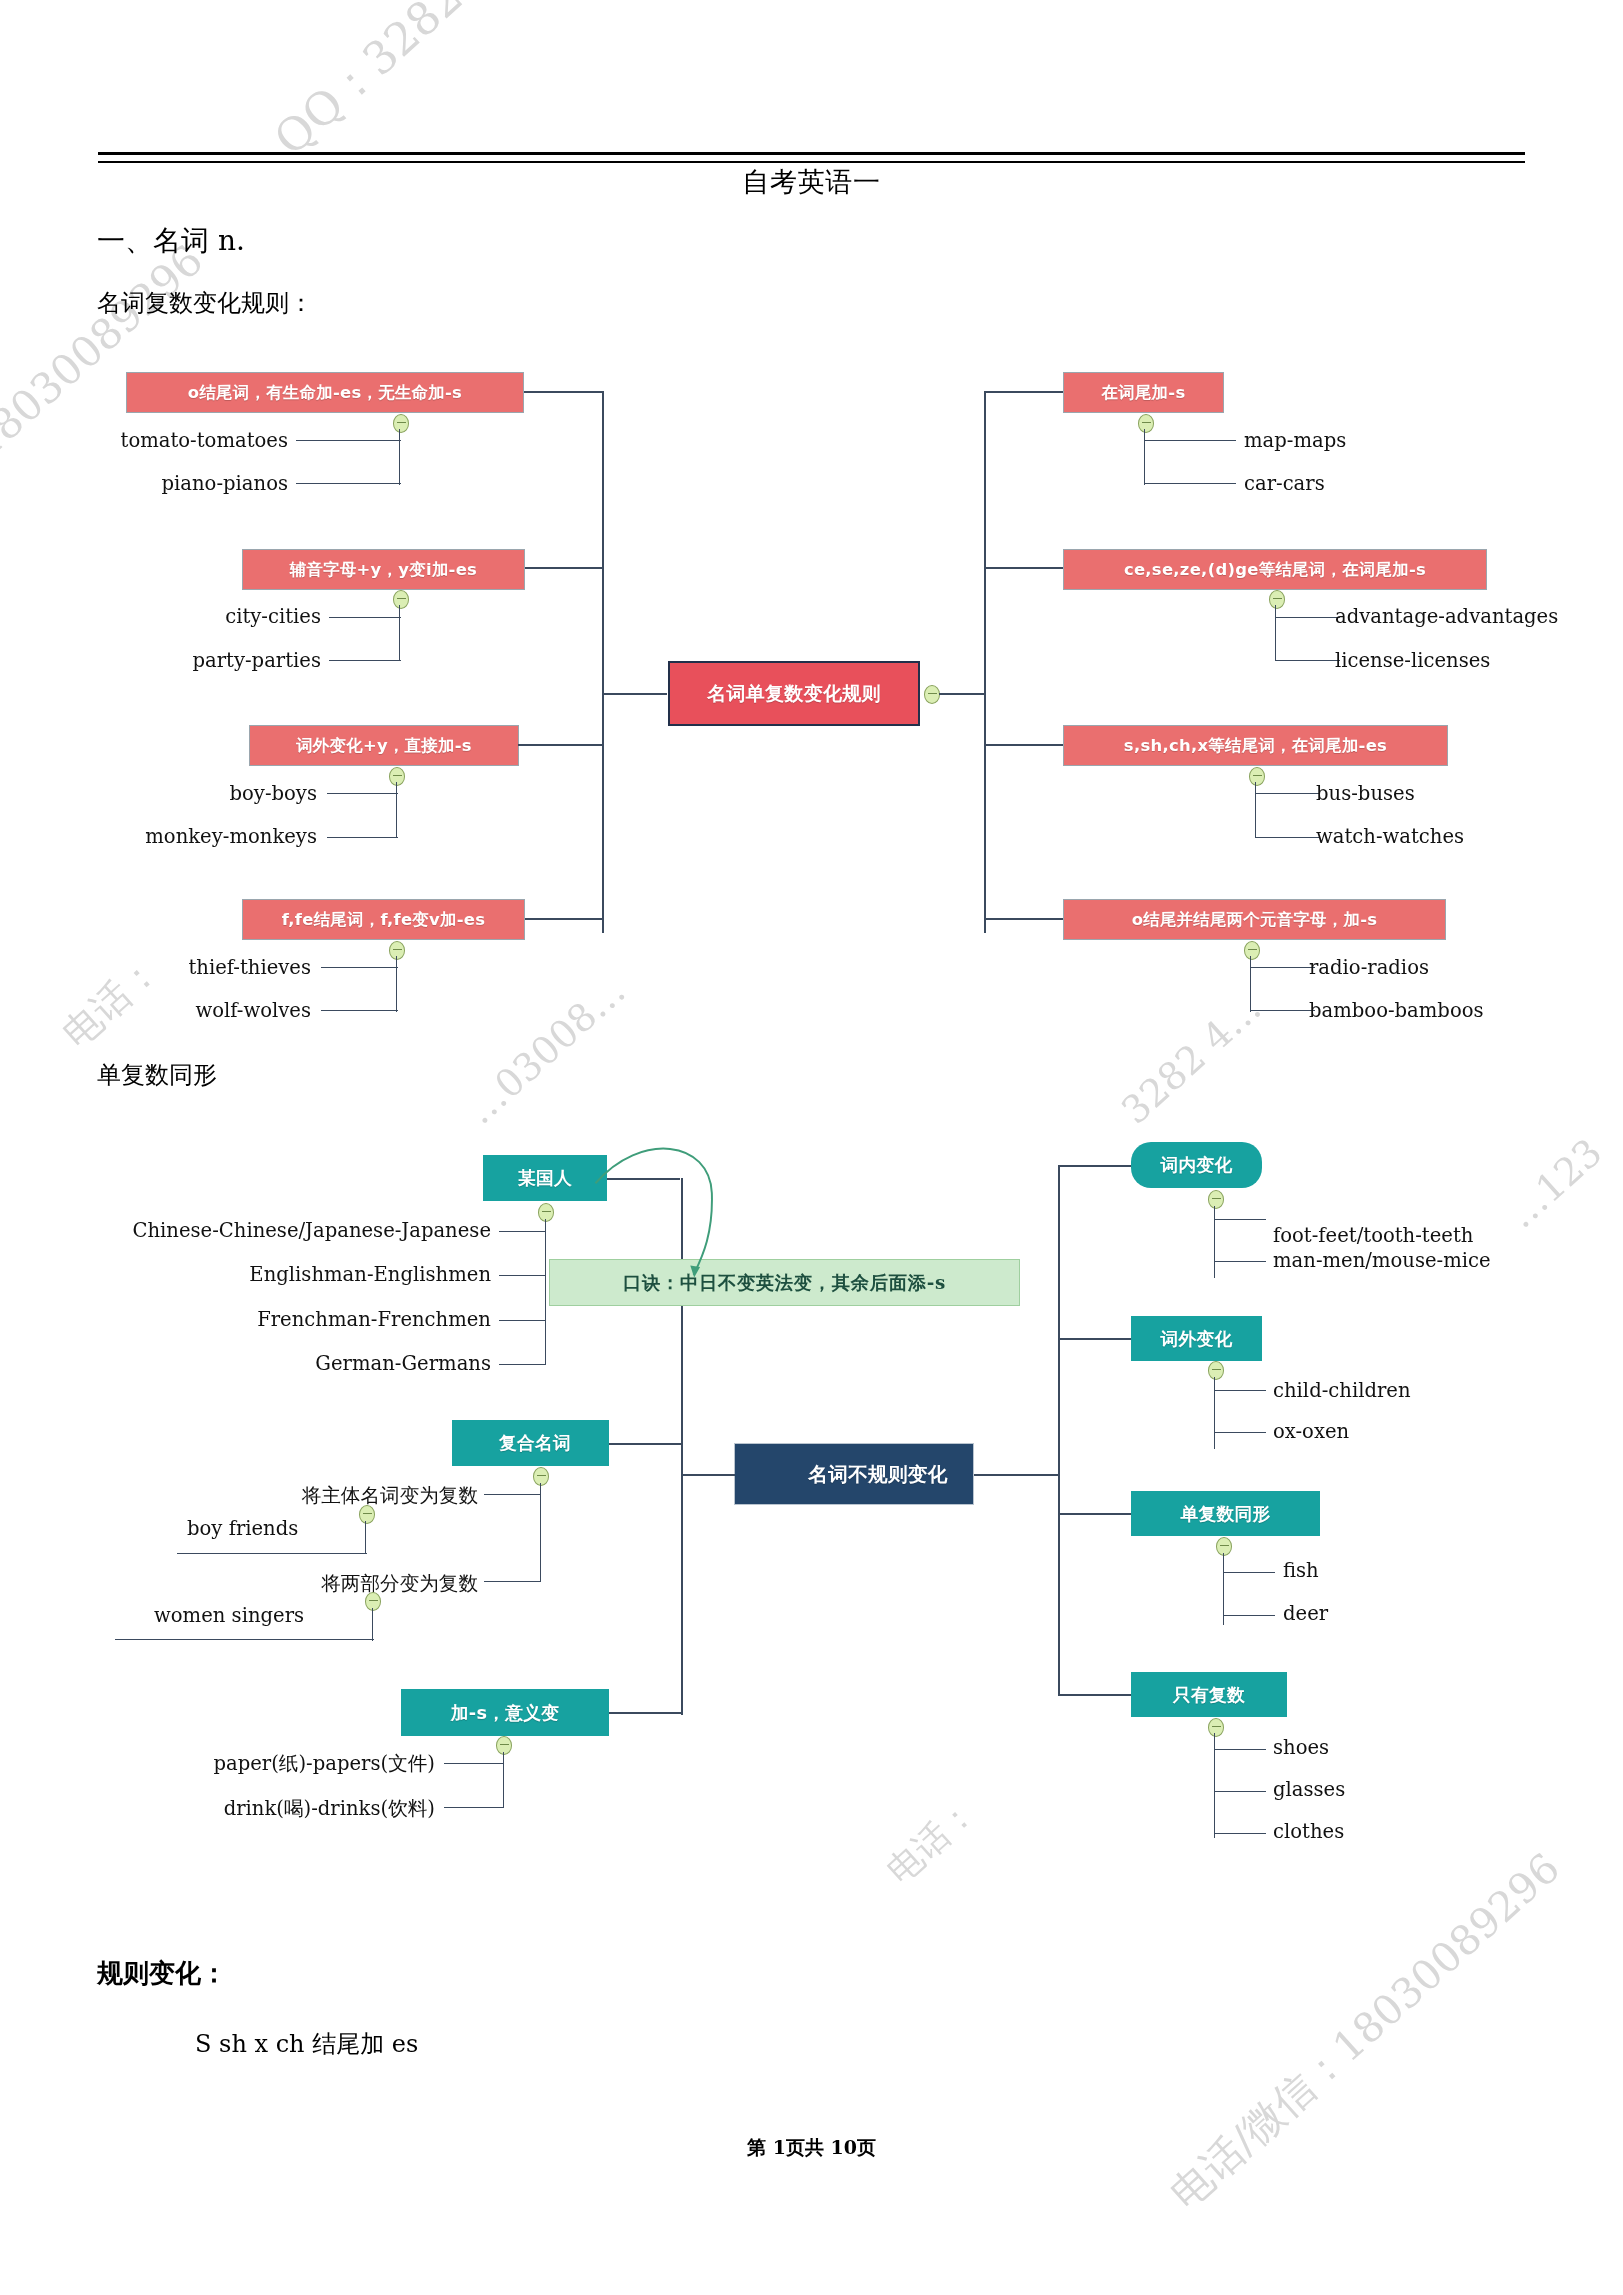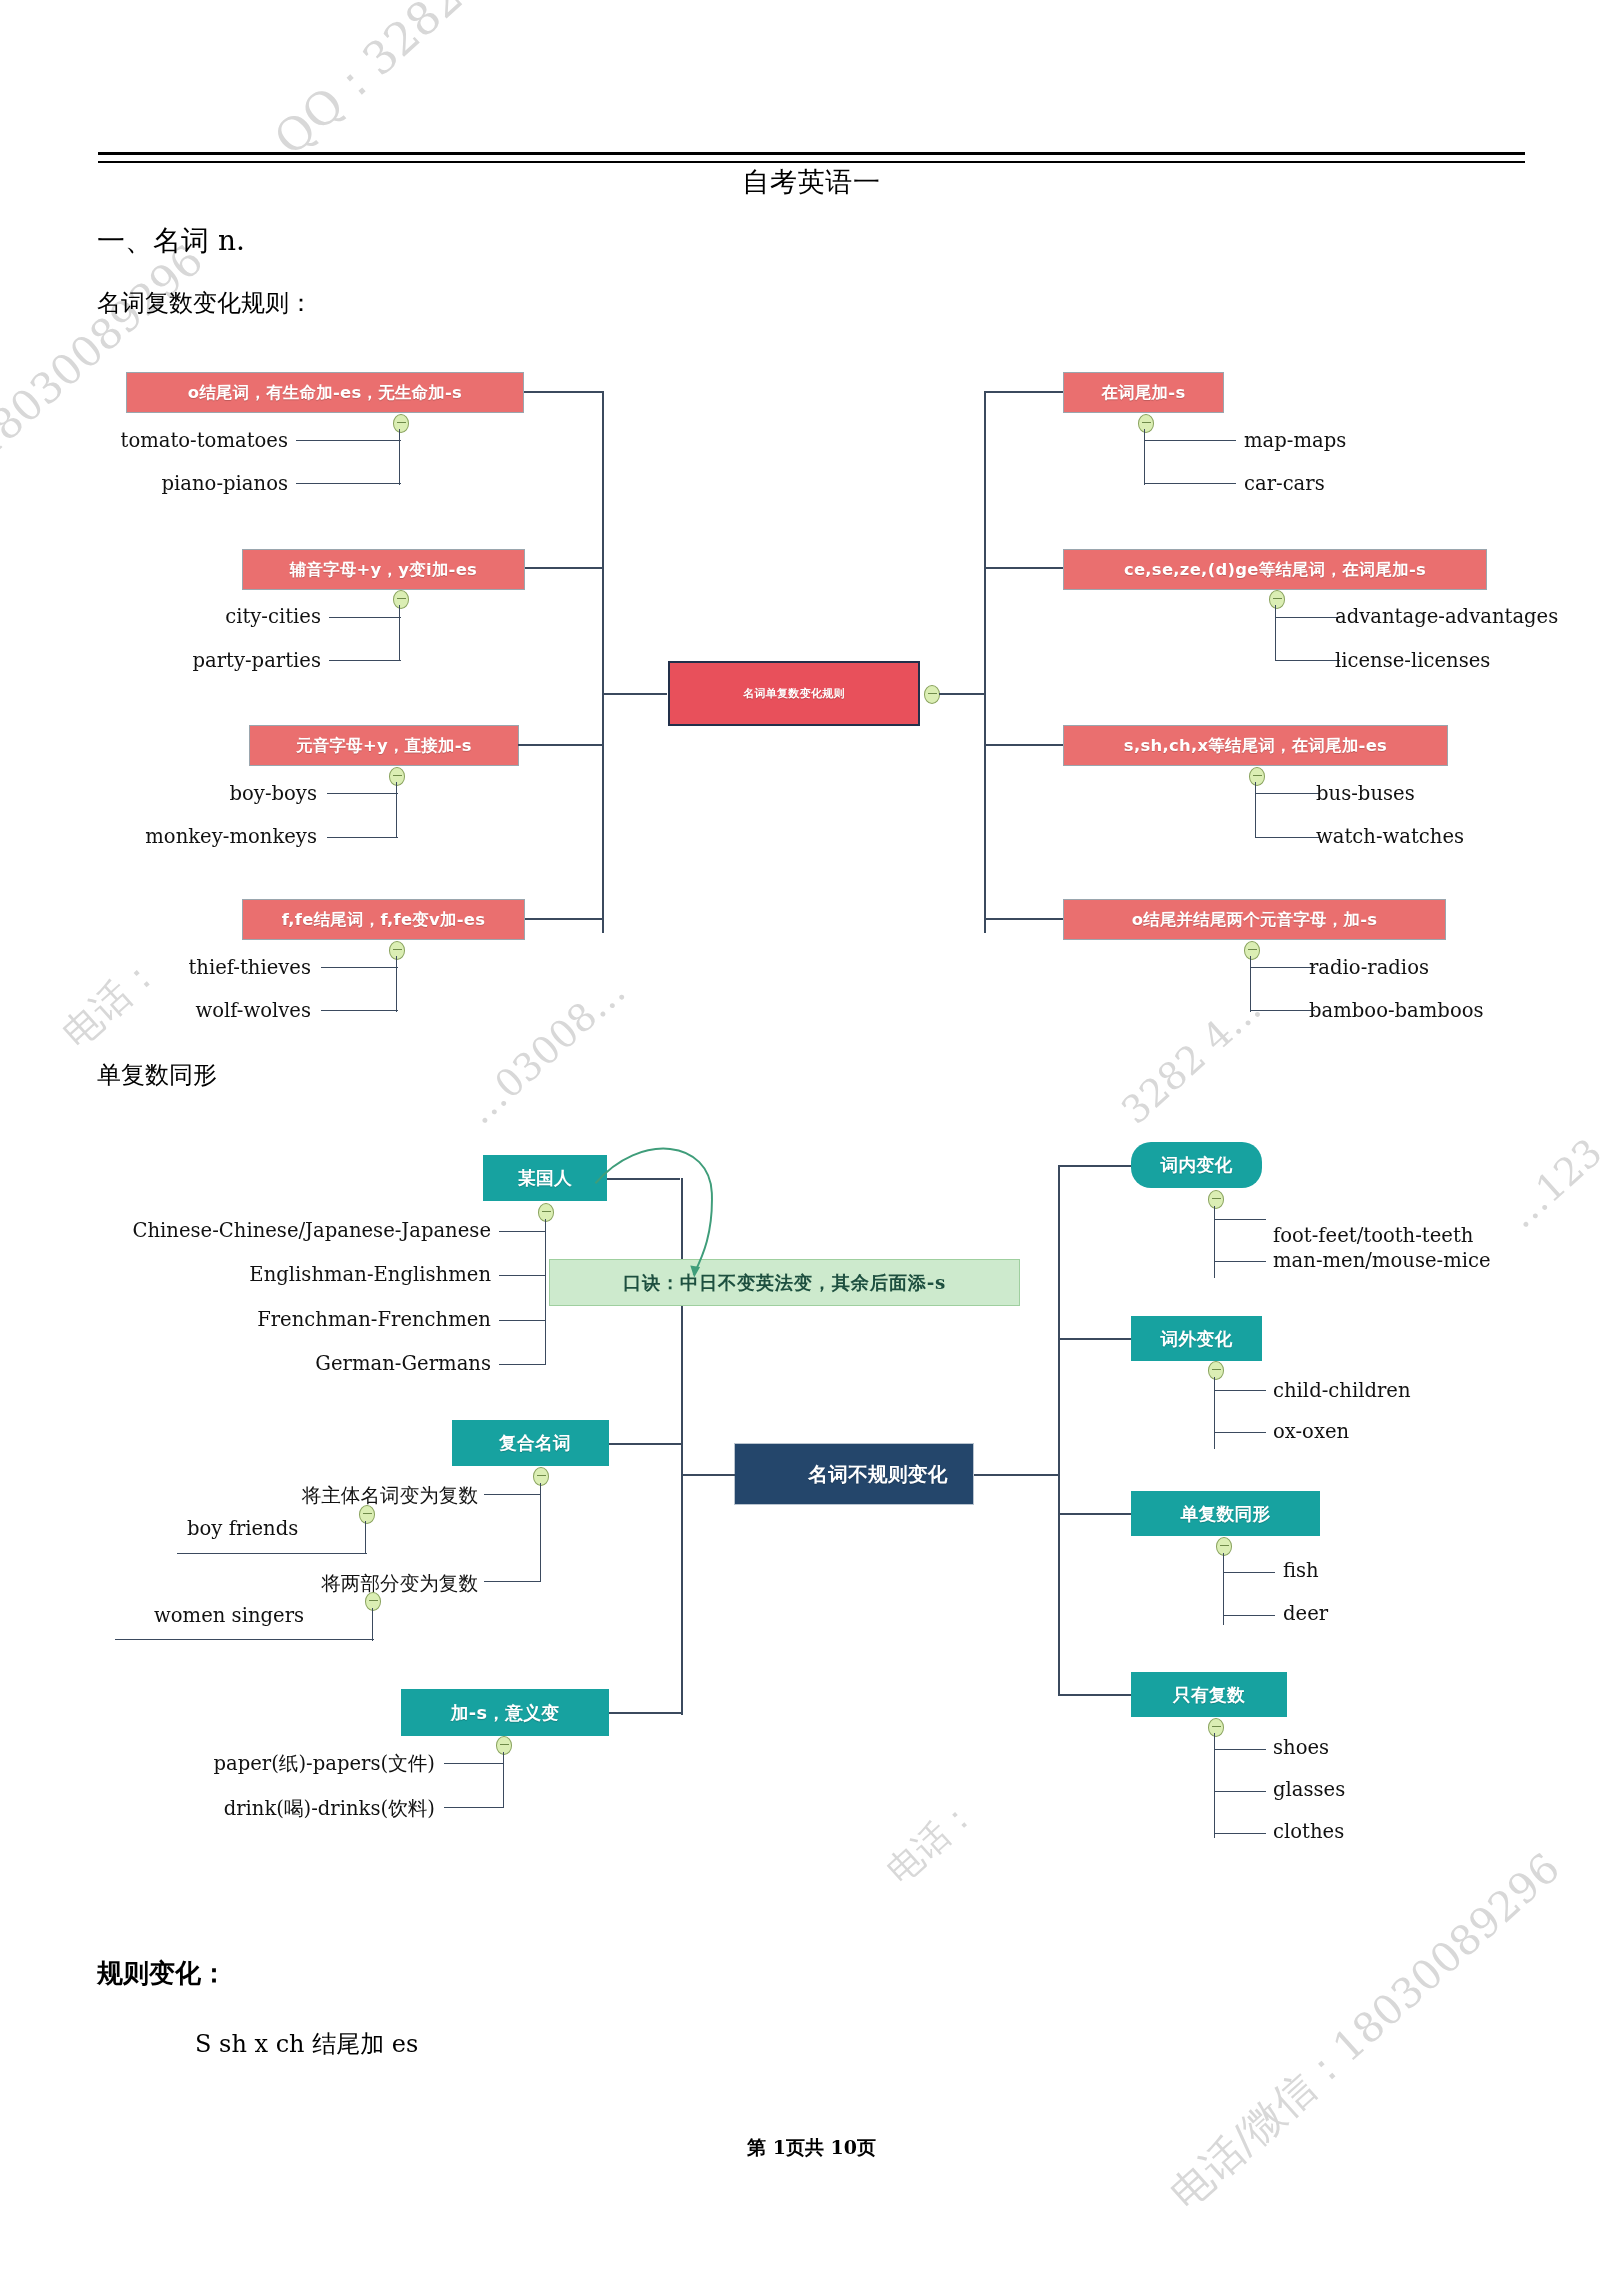--- a/index.html
+++ b/index.html
@@ -27,21 +27,21 @@
   .footer{position:absolute;left:0;right:0;top:2135px;text-align:center;
           font-size:19px;font-weight:bold;}
 
   
   .map{position:absolute;}
   .node{position:absolute;box-sizing:border-box;display:flex;align-items:center;
         justify-content:center;font-family:"DejaVu Sans","Liberation Sans",sans-serif;
         font-weight:bold;color:#ffffff;letter-spacing:0.3px;
         text-shadow:0 0.7px 0.7px rgba(0,0,0,.18);}
   .n-red{background:#ea6f6f;border:1.3px solid #9aa6ae;font-size:16.4px;}
-  .n-red-core{background:#e8505b;border:2.6px solid #22304a;font-size:11px;}
+  .n-red-core{background:#e8505b;border:2.6px solid #22304a;font-size:19px;}
   .n-teal{background:#17a2a0;font-size:17.7px;}
   .n-dark{background:#24466b;border:0.7px solid #b9c4cf;font-size:19.6px;}
   .n-green-note{background:#cdeacd;border:0.7px solid #9fcf9f;color:#1d4f3f;
                 font-size:18.3px;font-family:"DejaVu Serif","Liberation Serif",serif;
                 font-weight:bold;text-shadow:none;letter-spacing:0.7px;}
 
   .leaf{position:absolute;font-size:19.6px;font-family:"DejaVu Serif","Liberation Serif",serif;
         color:#111;white-space:nowrap;}
   .leaf-cn{font-size:19.6px;}
   .leaf-r{text-align:right;}
@@ -102,21 +102,21 @@
 
     <div class="node n-red" style="left:242px;top:549px;width:283px;height:41px;">辅音字母+y，y变i加-es</div>
     <div class="ln lnh t3" style="left:525px;top:567px;width:77px;"></div>
     <div class="knob" style="left:393px;top:590px;"></div>
     <div class="ln lnv" style="left:399px;top:605px;height:56px;"></div>
     <div class="ln lnh" style="left:329px;top:617px;width:72px;"></div>
     <div class="ln lnh" style="left:329px;top:660px;width:72px;"></div>
     <div class="leaf leaf-r" style="left:85px;top:605px;width:236px;">city-cities</div>
     <div class="leaf leaf-r" style="left:85px;top:649px;width:236px;">party-parties</div>
 
-    <div class="node n-red" style="left:249px;top:725px;width:270px;height:41px;">元音字母+y，直接加-s</div>
+    <div class="node n-red" style="left:249px;top:725px;width:270px;height:41px;">词外变化+y，直接加-s</div>
     <div class="ln lnh t3" style="left:518px;top:744px;width:84px;"></div>
     <div class="knob" style="left:389px;top:767px;"></div>
     <div class="ln lnv" style="left:396px;top:782px;height:56px;"></div>
     <div class="ln lnh" style="left:327px;top:793px;width:71px;"></div>
     <div class="ln lnh" style="left:327px;top:837px;width:71px;"></div>
     <div class="leaf leaf-r" style="left:85px;top:782px;width:232px;">boy-boys</div>
     <div class="leaf leaf-r" style="left:85px;top:825px;width:232px;">monkey-monkeys</div>
 
     <div class="node n-red" style="left:242px;top:899px;width:283px;height:41px;">f,fe结尾词，f,fe变v加-es</div>
     <div class="ln lnh t3" style="left:525px;top:918px;width:77px;"></div>

